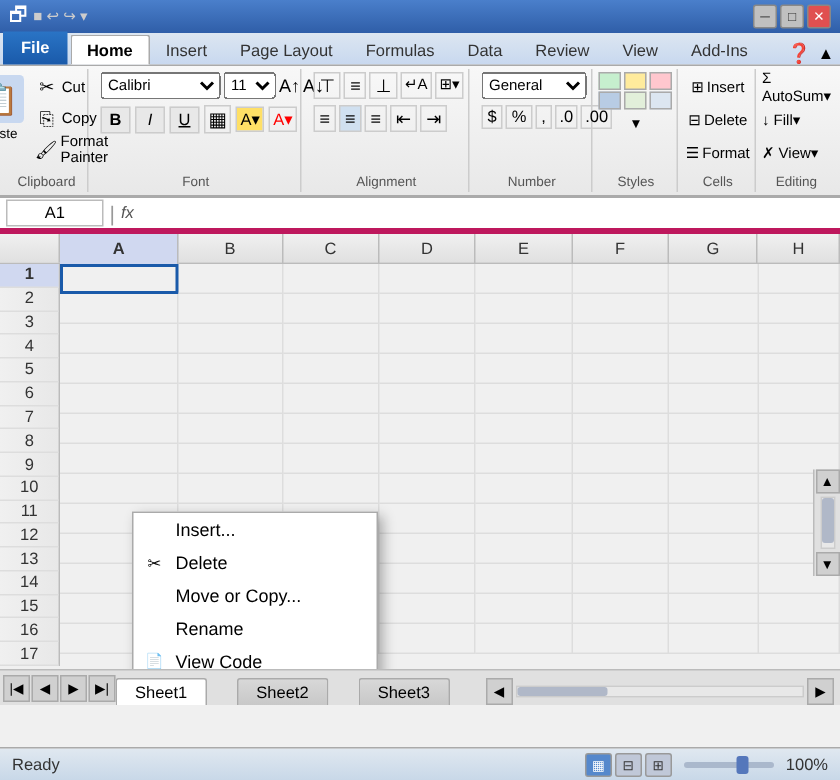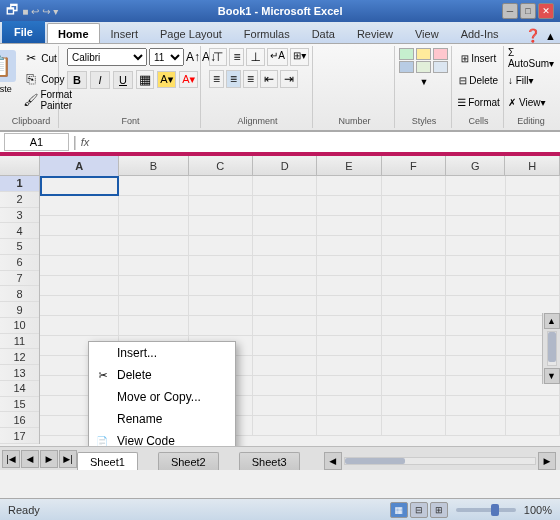--- a/index.html
+++ b/index.html
@@ -242,21 +242,21 @@
     }
 
     
     .context-menu {
       position: absolute;
       left: 88px;
       top: 185px;
       background: white;
       border: 1px solid #aaa;
       box-shadow: 3px 3px 8px rgba(0,0,0,0.3);
-      width: 148px;
+      width: 164px;
       z-index: 100;
       font-size: 12px;
     }
     .ctx-item {
       display: flex;
       align-items: center;
       padding: 4px 6px;
       gap: 6px;
       cursor: pointer;
       height: 22px;
@@ -344,21 +344,20 @@
     .grid-col-h { width: 55px; }
   </style>
 </head>
 <body>
 
 <div class="title-bar">
   <div class="title-bar-left">
     <span style="font-size:13px;">🗗</span>
     <span style="font-size:10px; color:#ccc;">■ ↩ ↪ ▾</span>
   </div>
-  <span class="title-bar-title">Book1 - Microsoft Excel</span>
   <div class="title-bar-controls">
     <div class="title-btn">─</div>
     <div class="title-btn">□</div>
     <div class="title-btn close">✕</div>
   </div>
 </div>
 
 <div class="ribbon-tabs">
   <div class="file-btn">File</div>
   <div class="ribbon-tab active">Home</div>
@@ -439,20 +438,34 @@
         <span style="cursor:pointer; font-size:12px; border:1px solid #ccc; padding:1px 3px; background:#d0e0f0;">≡</span>
         <span style="cursor:pointer; font-size:12px; border:1px solid #ccc; padding:1px 3px;">≡</span>
         <span style="cursor:pointer; font-size:12px; border:1px solid #ccc; padding:1px 3px;">⇤</span>
         <span style="cursor:pointer; font-size:12px; border:1px solid #ccc; padding:1px 3px;">⇥</span>
       </div>
     </div>
     <div class="ribbon-group-label">Alignment</div>
   </div>
 
   <div class="ribbon-group" style="min-width:80px;">
+    <div class="ribbon-group-content" style="flex-direction:column; width:100%;">
+      <div style="display:flex; align-items:center; gap:2px; margin-bottom:2px;">
+        <select style="font-size:10px; height:18px; width:70px;">
+          <option>General</option>
+        </select>
+      </div>
+      <div style="display:flex; gap:2px; font-size:11px;">
+        <span style="cursor:pointer; border:1px solid #ccc; padding:1px 3px;">$</span>
+        <span style="cursor:pointer; border:1px solid #ccc; padding:1px 3px;">%</span>
+        <span style="cursor:pointer; border:1px solid #ccc; padding:1px 3px;">,</span>
+        <span style="cursor:pointer; border:1px solid #ccc; padding:1px 2px;">.0</span>
+        <span style="cursor:pointer; border:1px solid #ccc; padding:1px 2px;">.00</span>
+      </div>
+    </div>
     <div class="ribbon-group-label">Number</div>
   </div>
 
   <div class="ribbon-group" style="min-width:55px;">
     <div class="ribbon-group-content" style="flex-direction:column; align-items:center;">
       <div style="display:grid; grid-template-columns: 16px 16px 16px; gap:1px; margin-bottom:2px;">
         <div style="width:15px;height:12px;background:#c6efce;border:1px solid #aaa;"></div>
         <div style="width:15px;height:12px;background:#ffeb9c;border:1px solid #aaa;"></div>
         <div style="width:15px;height:12px;background:#ffc7ce;border:1px solid #aaa;"></div>
         <div style="width:15px;height:12px;background:#b8cce4;border:1px solid #aaa;"></div>

